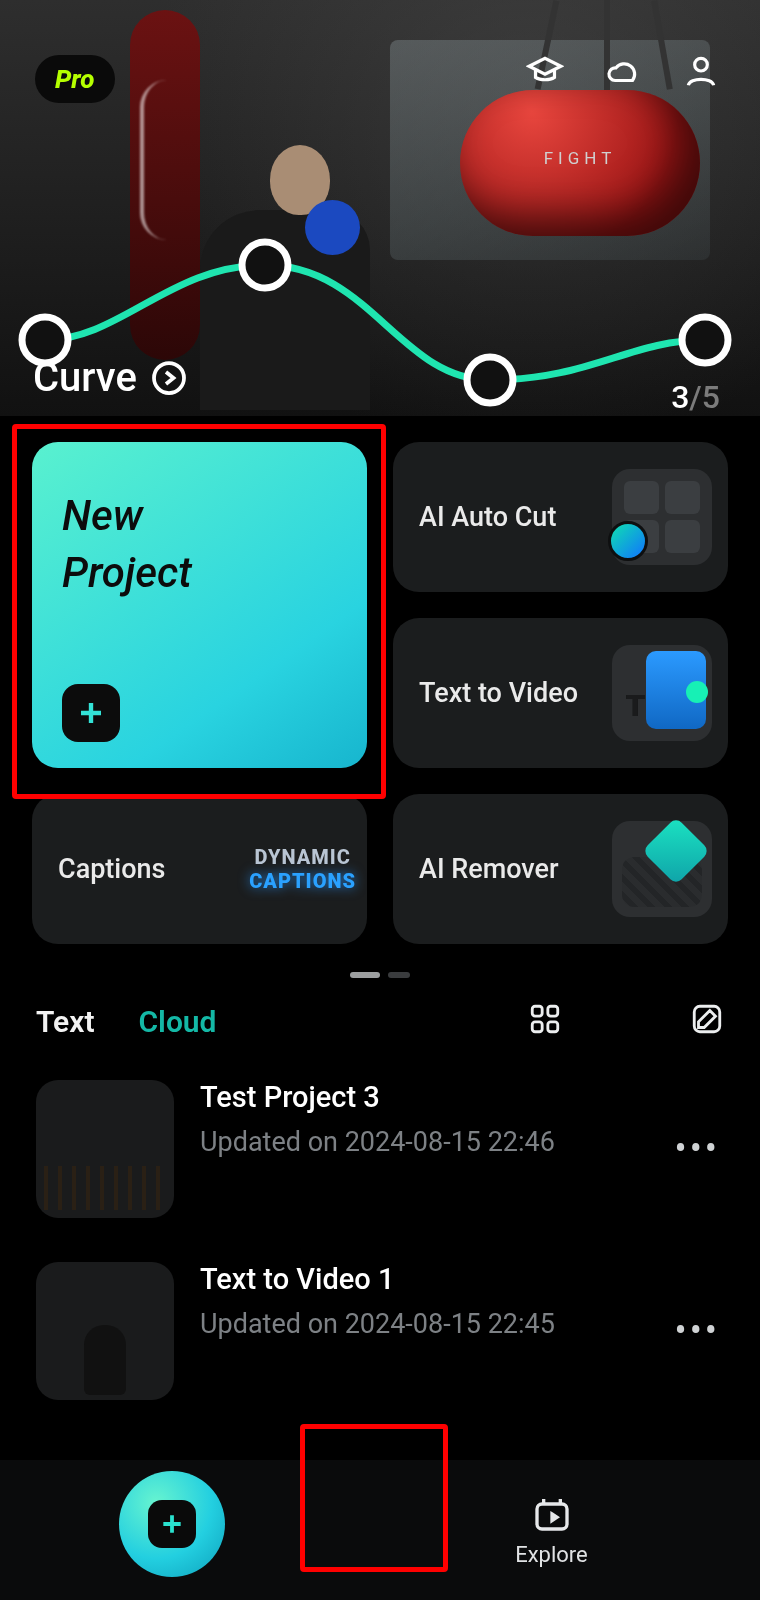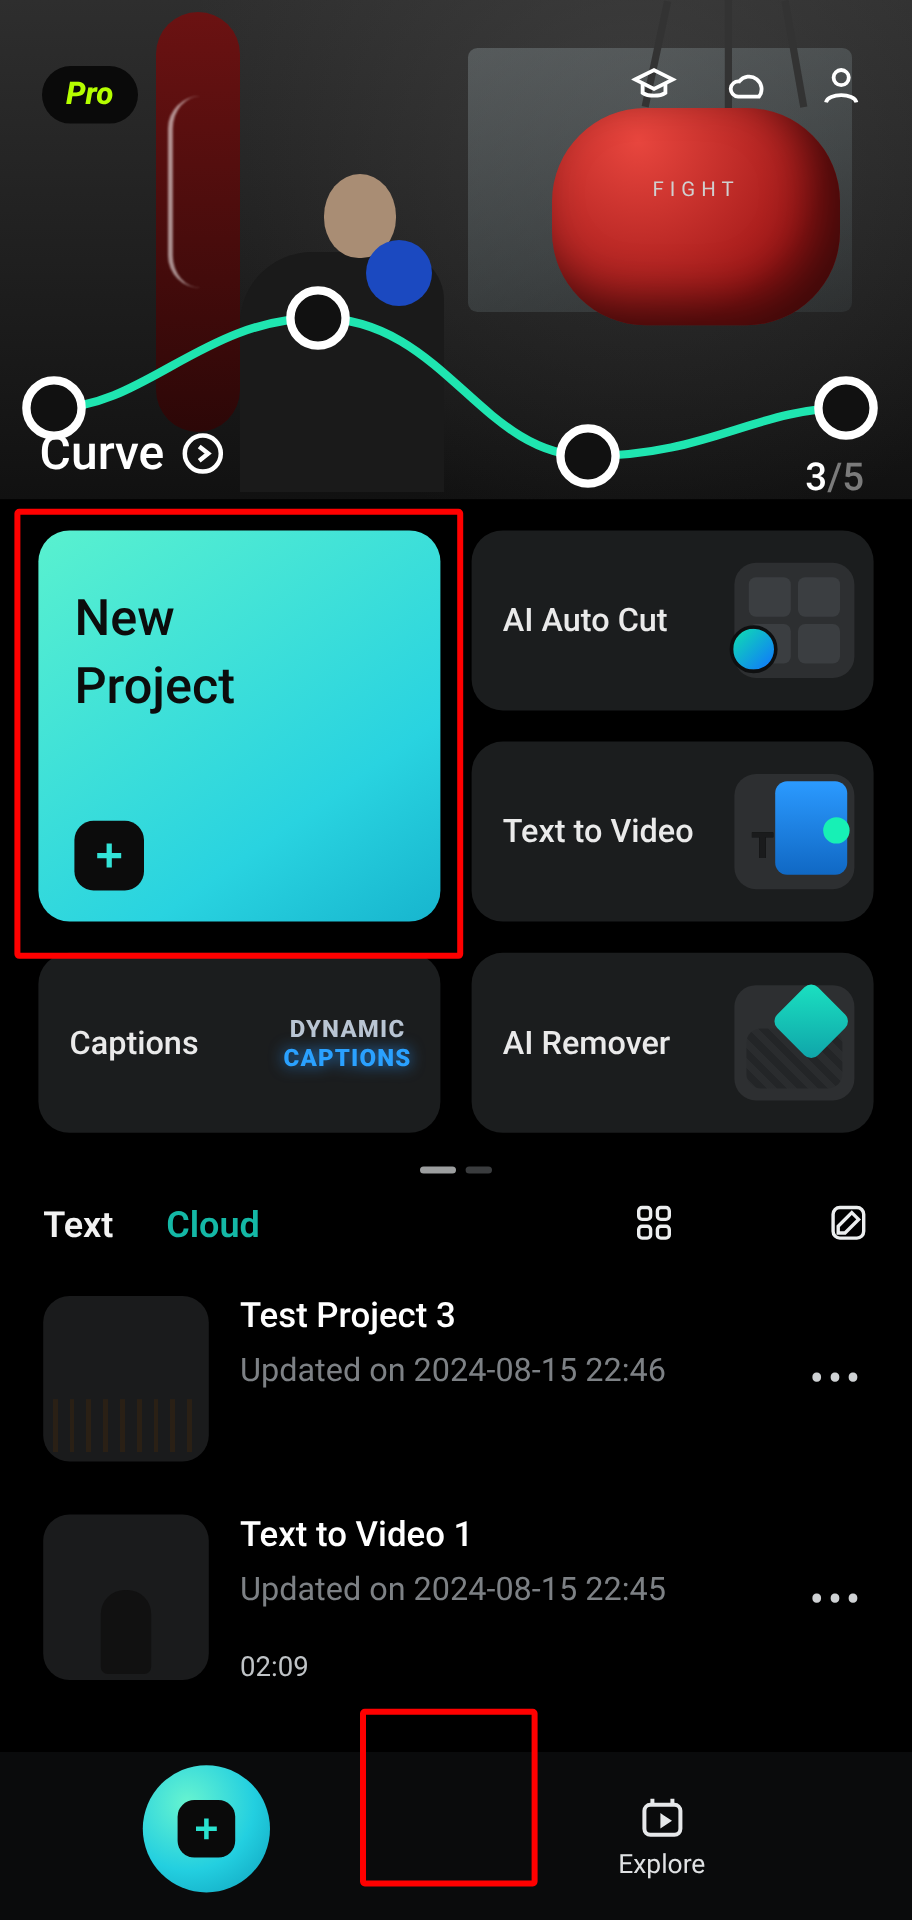--- a/index.html
+++ b/index.html
@@ -33,21 +33,21 @@
   
   .boxer {
     position:absolute; left:160px; top:130px; width:210px; height:280px;
   }
   .boxer .head{position:absolute;left:110px;top:15px;width:60px;height:70px;border-radius:50% 50% 48% 48%;background:#a98d74;}
   .boxer .body{position:absolute;left:40px;top:80px;width:170px;height:200px;border-radius:60px 40px 0 0;background:#1a1a1a;}
   .boxer .glove{position:absolute;left:145px;top:70px;width:55px;height:55px;border-radius:50%;background:#1b49c0;}
   
   .bag-left{position:absolute;left:130px;top:10px;width:70px;height:350px;border-radius:35px;background:linear-gradient(180deg,#6b1212,#2c0707);}
   .bag-left::after{content:"";position:absolute;left:10px;top:70px;width:50px;height:160px;border-left:4px solid rgba(255,255,255,.55);border-radius:30px;filter:blur(1px);}
-  .bag-right{position:absolute;right:60px;top:90px;width:240px;height:181px;border-radius:78px;background:radial-gradient(circle at 30% 15%,#e8463e,#9c1515 70%);box-shadow:inset -20px -20px 40px rgba(0,0,0,.6);}
+  .bag-right{position:absolute;right:60px;top:90px;width:240px;height:146px;border-radius:78px;background:radial-gradient(circle at 30% 15%,#e8463e,#9c1515 70%);box-shadow:inset -20px -20px 40px rgba(0,0,0,.6);}
   .bag-right .txt{position:absolute;top:58px;left:50%;transform:translateX(-50%);font-size:17px;letter-spacing:5px;color:#d0d0d0;}
   .bag-strap{position:absolute;background:#333;width:6px;height:90px;top:0;}
   .bag-strap.s1{right:210px;transform:rotate(12deg);} .bag-strap.s2{right:150px;} .bag-strap.s3{right:95px;transform:rotate(-10deg);}
 
   .pro-badge {
     position:absolute; top:55px; left:35px;
     background:#0a0a0a; color:#b5ff00;
     font-weight:800; font-style:italic; font-size:26px;
     padding:9px 20px; border-radius:24px;
   }
@@ -64,27 +64,27 @@
   .hero-counter .total{color:#7b7b7b;}
 
   
   .grid{padding:26px 32px 0;display:grid;grid-template-columns:1fr 1fr;gap:26px;}
   .tile{background:#1b1d1e;border-radius:26px;height:150px;display:flex;align-items:center;padding:0 26px;gap:18px;position:relative;}
   .tile .label{font-size:27px;font-weight:500;color:#eaeaea;}
   .tile .thumb{position:absolute;right:16px;top:50%;transform:translateY(-50%);width:100px;height:96px;border-radius:18px;background:#2d2f31;display:flex;align-items:center;justify-content:center;}
   .tile.new{
     grid-row:span 2;height:326px;
     background:linear-gradient(145deg,#59f1cf 0%,#29d3e0 70%,#17b5ce 100%);
-    color:#0c0c0c;flex-direction:column;align-items:flex-start;justify-content:flex-start;padding:46px 30px 26px;
+    color:#0c0c0c;flex-direction:column;align-items:flex-start;justify-content:flex-start;padding:46px 30px 26px;font-style:italic;
   }
   .tile.new .label{font-size:42px;font-weight:500;line-height:1.35;color:#0c0c0c;}
   .plus-chip{margin-top:auto;width:58px;height:58px;border-radius:16px;background:#0c0c0c;display:flex;align-items:center;justify-content:center;}
   .plus-chip svg{width:30px;height:30px;stroke:#33e3d7;stroke-width:3.5;fill:none;}
 
-  .captions-anim{position:absolute;right:24px;top:50%;transform:translateY(-50%);text-align:center;}
+  .captions-anim{position:absolute;right:11px;top:50%;transform:translateY(-50%);text-align:center;}
   .captions-anim .l1{font-size:20px;font-weight:800;color:#b9c5d3;letter-spacing:1px;}
   .captions-anim .l2{font-size:20px;font-weight:900;color:#2aa1ff;letter-spacing:1px;filter:drop-shadow(0 0 6px rgba(40,150,255,.8));}
 
   
   .dot-badge{position:absolute;right:64px;top:52px;width:40px;height:40px;border-radius:50%;background:linear-gradient(135deg,#0fe0b0,#1073ff);border:3px solid #0e0f10;}
   
   .tv-thumb{background:#2b2e31;}
   .tv-thumb .t{position:absolute;left:14px;bottom:18px;font-size:30px;font-weight:900;color:#1a1b1c;text-shadow:0 0 0 #000;}
   .tv-thumb .avatar{position:absolute;right:6px;top:6px;width:60px;height:78px;border-radius:10px;background:linear-gradient(180deg,#2b9aff,#1068c4);}
   .tv-thumb .play{position:absolute;right:4px;top:36px;width:22px;height:22px;border-radius:50%;background:#17f0b5;}
@@ -277,21 +277,20 @@
       <div class="meta">Updated on 2024-08-15 22:46</div>
     </div>
     <div class="more">•••</div>
   </div>
 
   <div class="draft">
     <div class="thumb th2"></div>
     <div class="info">
       <div class="title">Text to Video 1</div>
       <div class="meta">Updated on 2024-08-15 22:45</div>
-      <div class="dur">02:09</div>
     </div>
     <div class="more">•••</div>
   </div>
 </div>
 
 <div class="nav">
   <div class="fab">
     <div class="inner">
       <svg viewBox="0 0 24 24">
           <path d="M12 4v16M4 12h16"></path>

